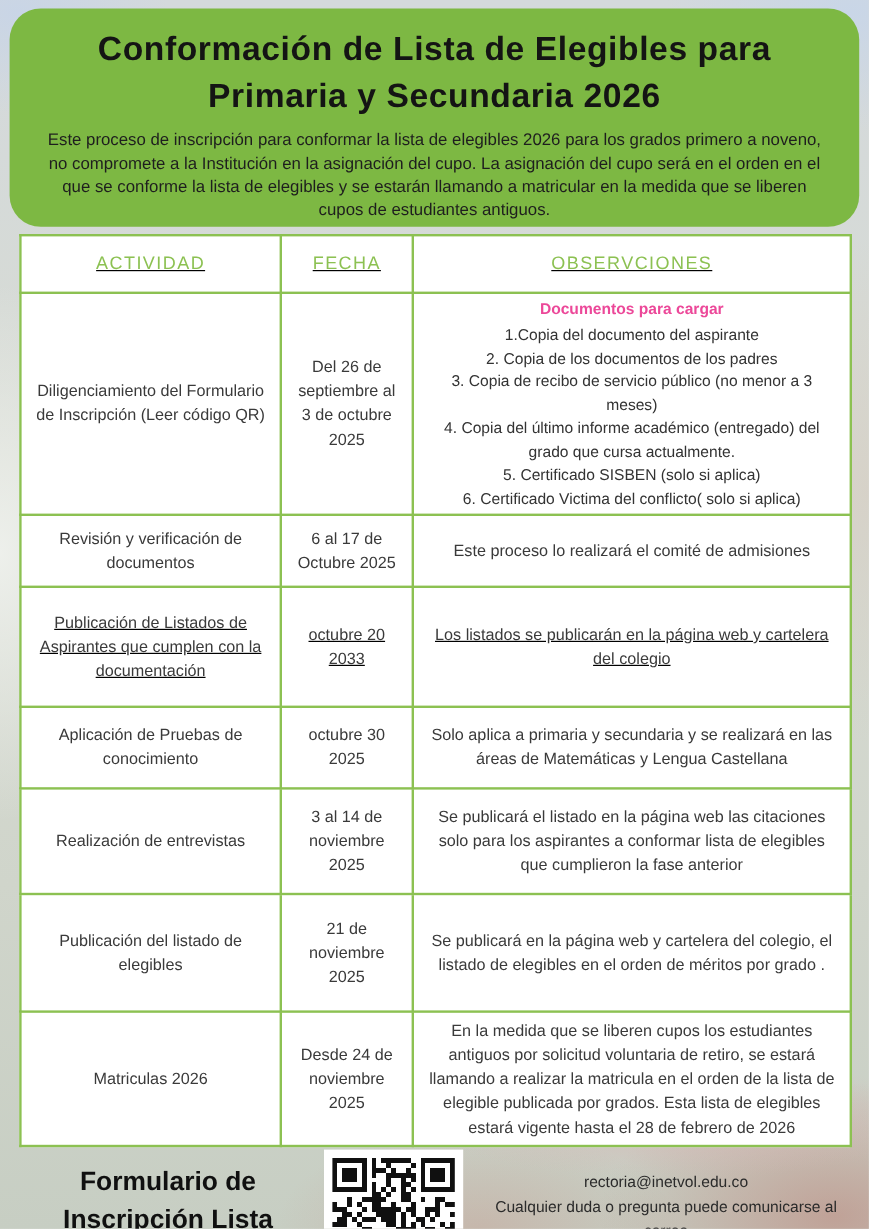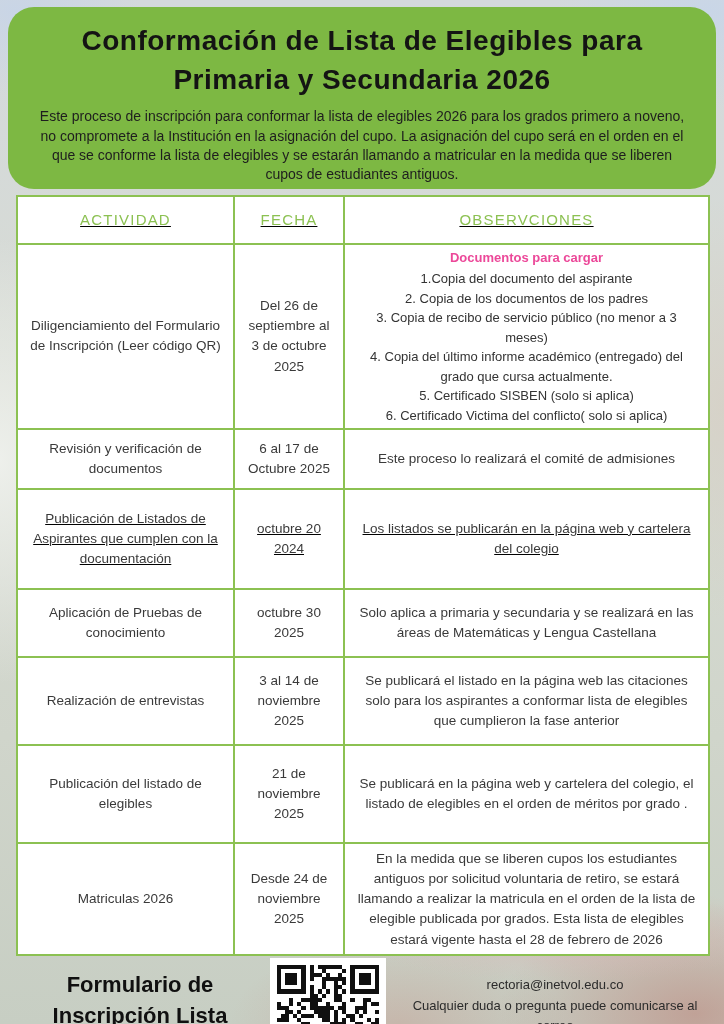--- a/index.html
+++ b/index.html
@@ -105,21 +105,21 @@
       <tr class="rw2">
         <td>Revisión y verificación de documentos</td>
         <td class="fecha">6 al 17 de
 Octubre 2025</td>
         <td>Este proceso lo realizará el comité de admisiones</td>
       </tr>
 
       <tr class="rw3">
         <td>Publicación de Listados de Aspirantes que cumplen con la documentación</td>
         <td class="fecha">octubre 20
-2024</td>
+2033</td>
         <td>Los listados se publicarán en la página web y cartelera del colegio</td>
       </tr>
 
       <tr class="rw4">
         <td>Aplicación de Pruebas de conocimiento</td>
         <td class="fecha">octubre 30
 2025</td>
         <td>Solo aplica a primaria y secundaria y se realizará en las áreas de Matemáticas y Lengua Castellana</td>
       </tr>
 

